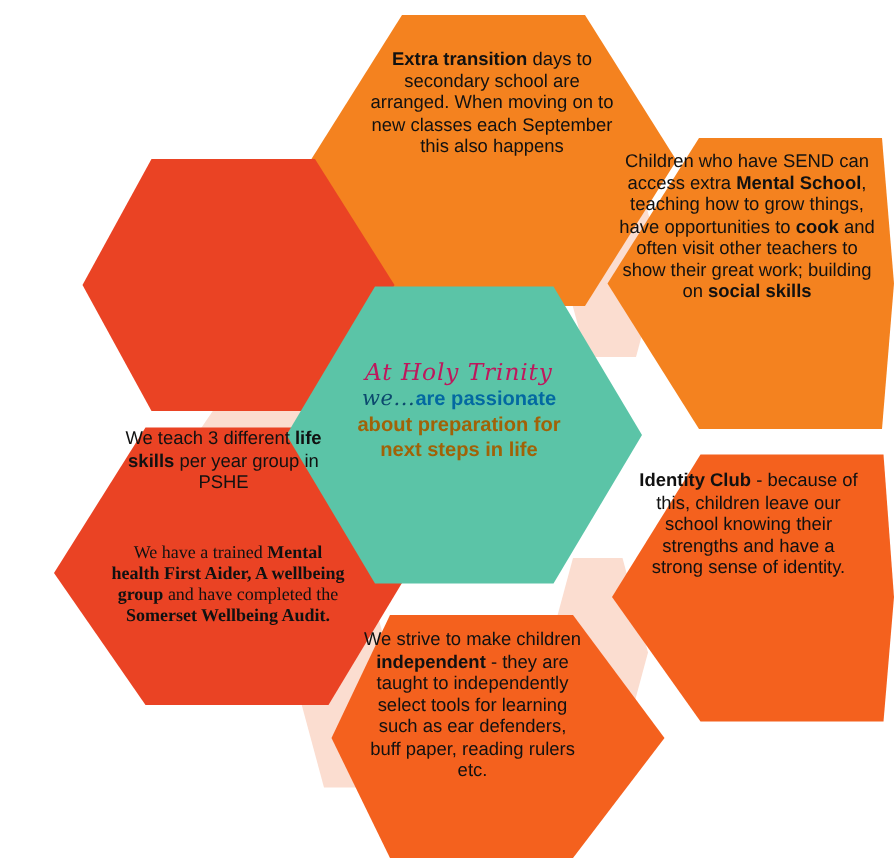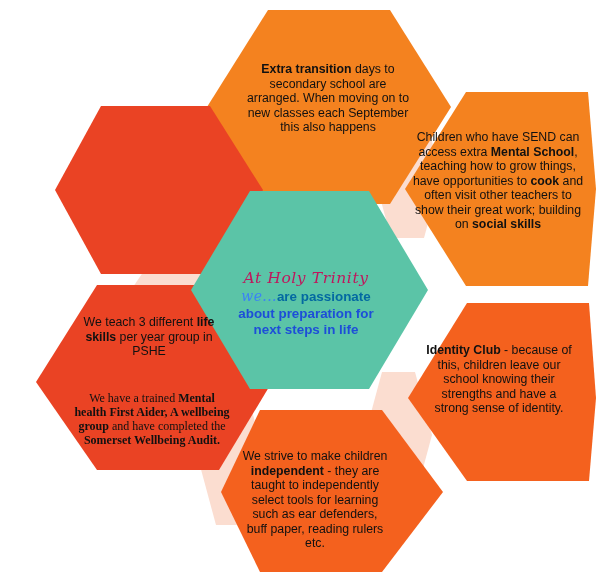--- a/index.html
+++ b/index.html
@@ -20,21 +20,20 @@
   .hex-label{
     position:absolute;
     box-sizing:border-box;
     text-align:center;
     color:#111111;
     line-height:1.18;
     display:flex;
     flex-direction:column;
     justify-content:flex-start;
     align-items:center;
-    margin-top:30px;
   }
   .hex-label p{margin:0;}
   .b{font-weight:bold;}
 
   
   #txt-transition{
     left:247px;top:32px;width:162px;font-size:12.3px;
   }
   #txt-forest{
     left:412px;top:100px;width:172px;font-size:12.3px;
@@ -65,31 +64,31 @@
     color:#be185d;
     font-family:"DejaVu Serif", serif;
     font-style:italic;
     font-size:15.5px;
     letter-spacing:.6px;
     line-height:1.15;
     white-space:nowrap;
   }
   #txt-centre .statement{
     display:block;
-    color:#1d4ed8;
+    color:#a16207;
     font-weight:bold;
     font-size:13.4px;
   }
   #txt-centre .weline{
     display:block;
     text-align:center;
     white-space:nowrap;
   }
   #txt-centre .weline .we{
-    color:#3b82f6;
+    color:#0c4a6e;
     font-family:"DejaVu Serif", serif;
     font-style:italic;
     font-size:14px;
     letter-spacing:.4px;
   }
   #txt-centre .weline .tail{
     color:#0369a1;
     font-weight:bold;
     font-size:13.4px;
   }

